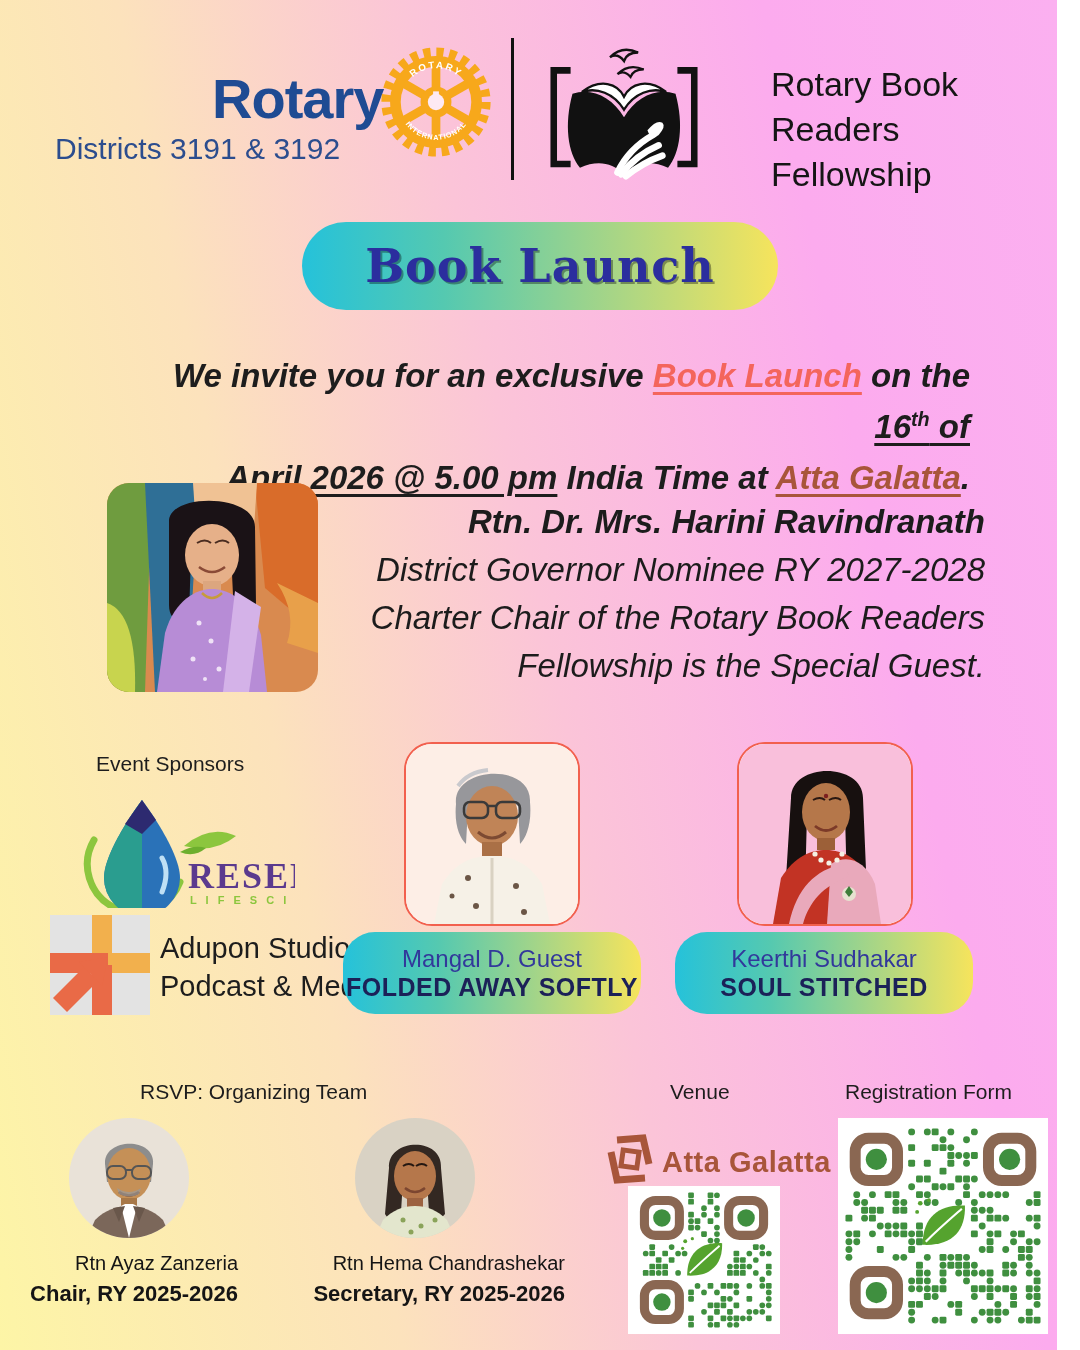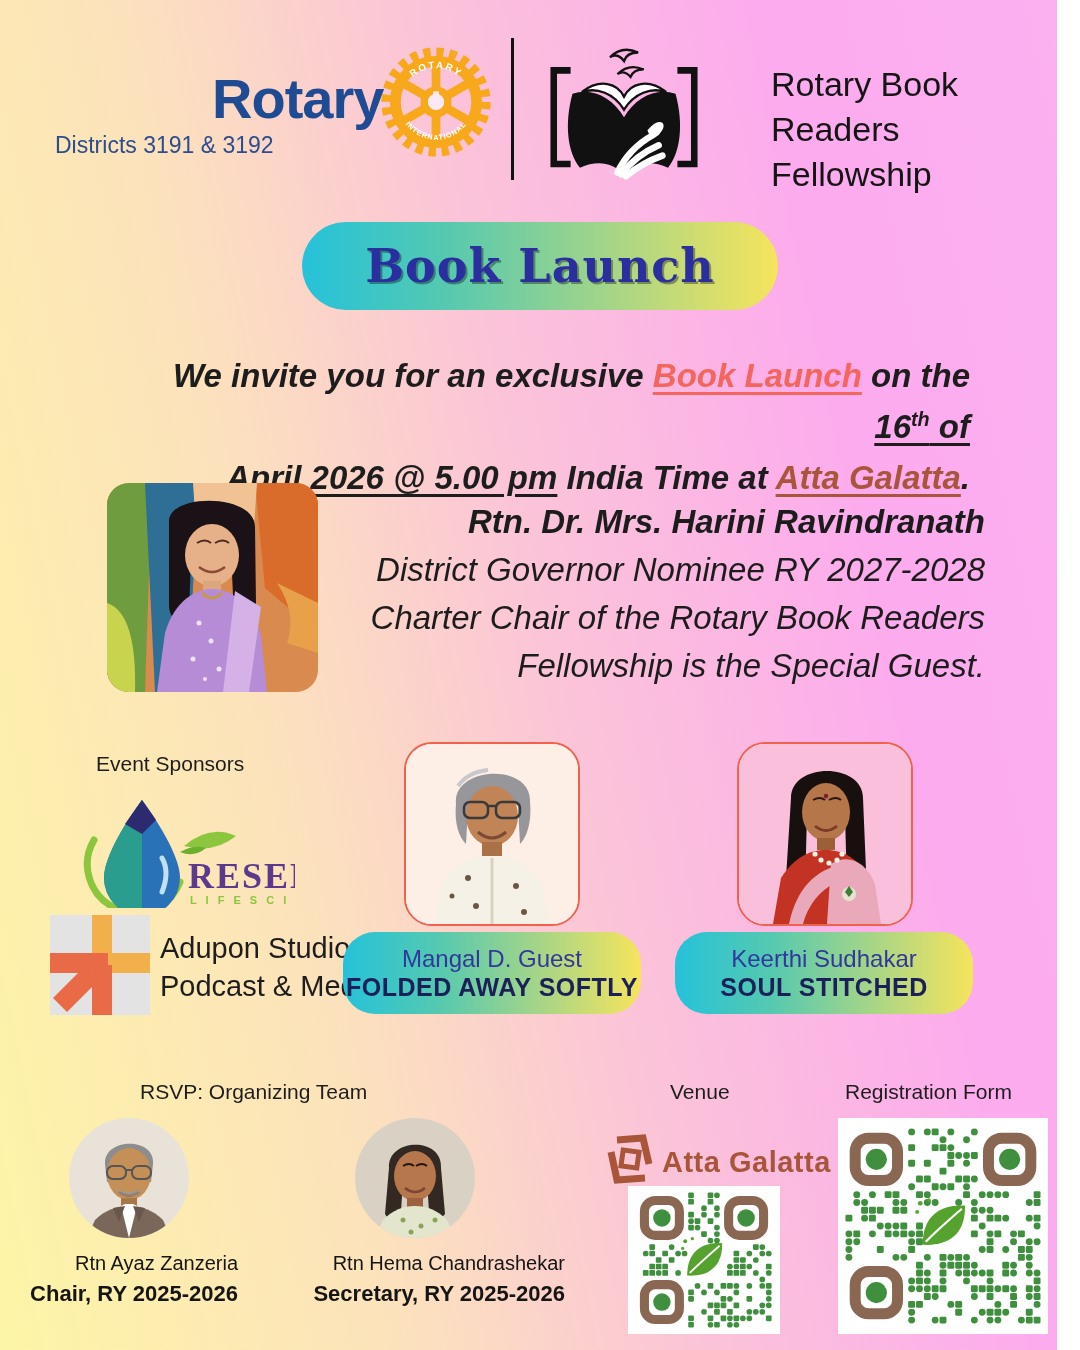--- a/index.html
+++ b/index.html
@@ -4,21 +4,21 @@
 <style>
   html,body{margin:0;padding:0;}
   body{font-family:"Liberation Sans",sans-serif;}
   .poster{position:relative;width:1028px;height:1350px;overflow:hidden;
     background:linear-gradient(78deg,#fdf5a6 0%,#fce2bc 30%,#fbc4d8 52%,#fcabee 78%,#fbb0f0 100%);padding-left:29px;}
   .abs{position:absolute;}
   .ctr{text-align:right;}
 
   
   .rotary-word{font-size:56px;font-weight:bold;color:#1f4b93;letter-spacing:-1px;}
-  .districts{font-size:23px;color:#2c4d8e;}
+  .districts{font-size:30px;color:#2c4d8e;}
   .divider{width:3px;height:142px;background:#111;}
   .fellow-title{font-size:34px;color:#151515;line-height:1.32;}
 
   
   .pill{width:476px;height:88px;border-radius:46px;display:flex;align-items:center;justify-content:center;
     background:linear-gradient(90deg,#25c2da 0%,#55c9b0 30%,#a6d587 65%,#f6e45c 100%);}
   .pill-text{font-family:"DejaVu Serif",serif;font-weight:900;font-size:46px;color:#2b2e9e;
     text-shadow:2px 2px 0 rgba(0,0,0,0.35);letter-spacing:1px;}
 
   

